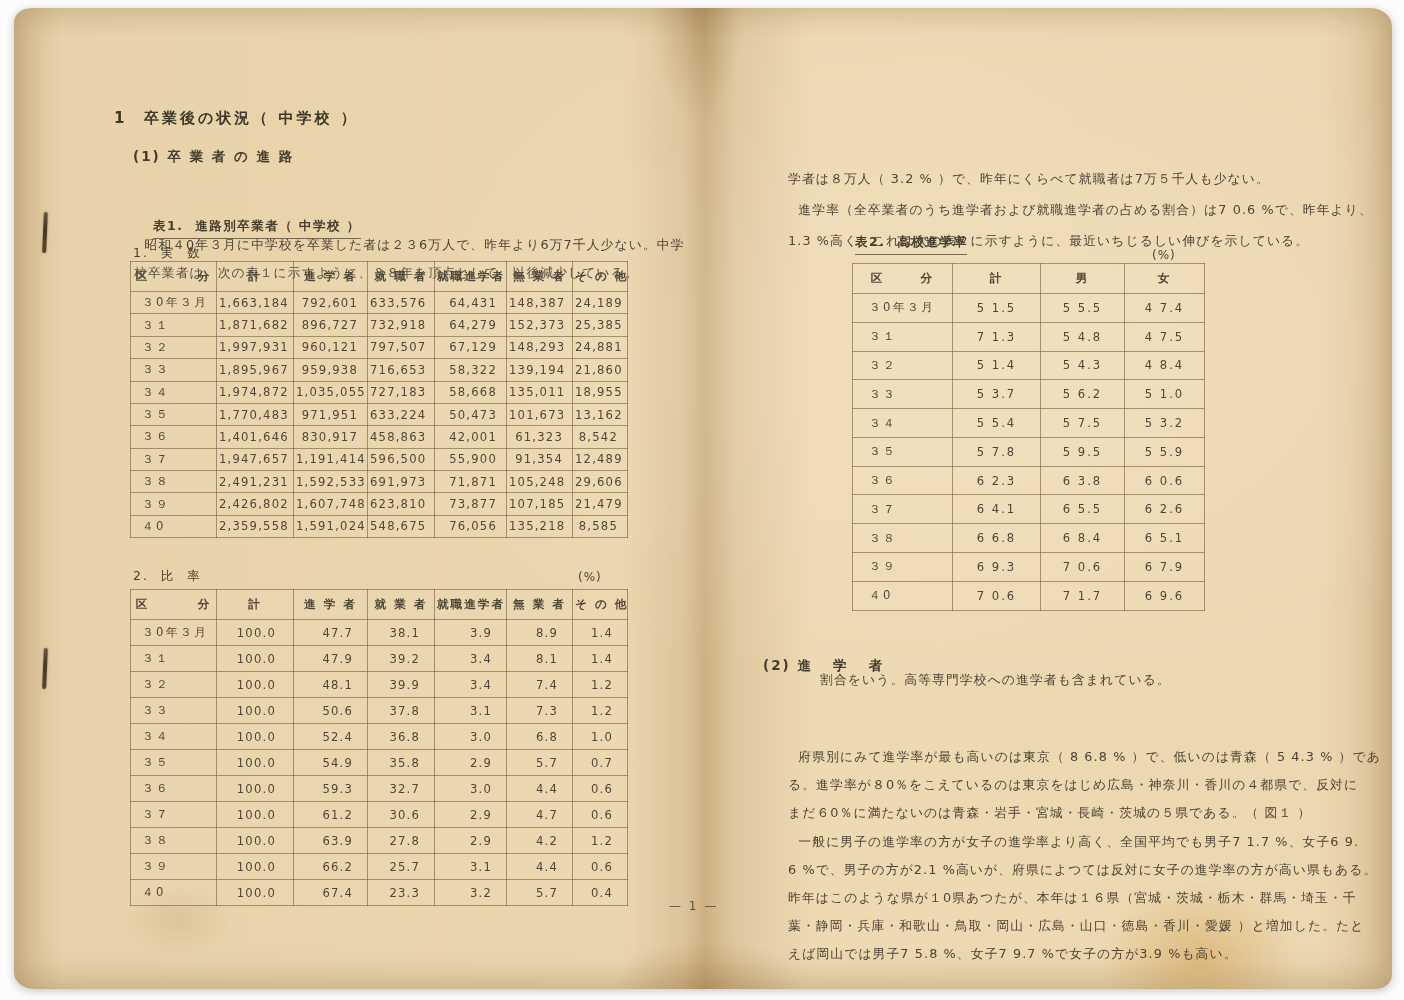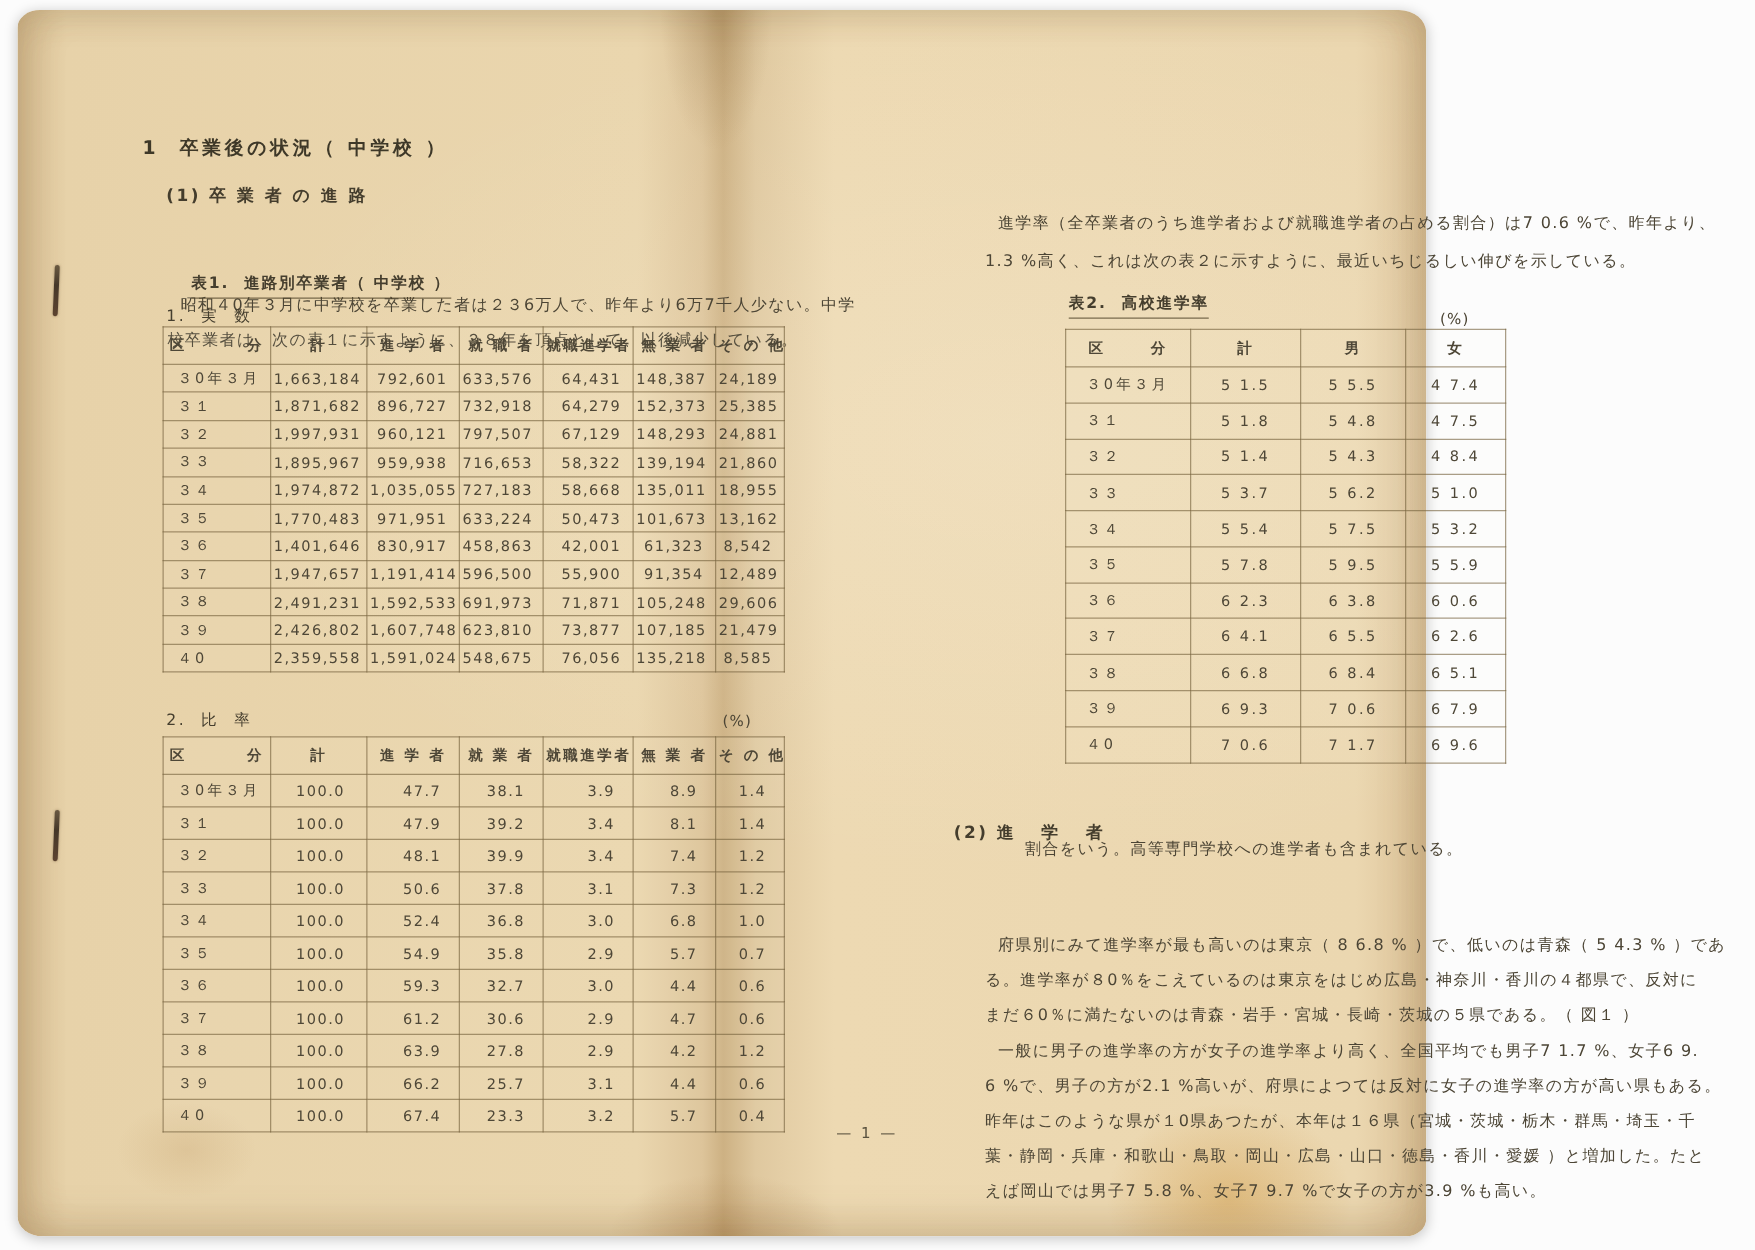--- a/index.html
+++ b/index.html
@@ -2,21 +2,21 @@
 <html><head>
 <meta charset="utf-8">
 <style>
   html,body{margin:0;padding:0;}
   body{
     width:1404px;height:1000px;position:relative;overflow:hidden;
     background:#fcfcfc;
     font-family:"DejaVu Sans",sans-serif;
   }
   .paper{
-    position:absolute;left:14px;top:8px;width:1127px;height:981px;
+    position:absolute;left:14px;top:8px;width:1378px;height:981px;
     border-radius:18px 22px 16px 20px / 14px 18px 14px 16px;
     background:
       radial-gradient(140px 110px at 86% 97%, rgba(201,139,44,.38), rgba(201,139,44,0) 70%),
       radial-gradient(80px 55px at 12% 93%, rgba(160,110,50,.14), rgba(160,110,50,0) 70%),
       radial-gradient(130px 70px at 50.3% 100%, rgba(150,100,45,.25), rgba(150,100,45,0) 72%),
       radial-gradient(60px 150px at 49.6% 0%, rgba(120,85,40,.26), rgba(120,85,40,0) 75%),
       radial-gradient(900px 500px at 70% 35%, rgba(255,250,238,.18), rgba(255,250,238,0) 70%),
       linear-gradient(90deg,#d8bf94 0%,#e7d2a9 3.5%,#ead6ae 44%,#ddc49a 48.6%,#cdb183 50.1%,#dfc89f 52.4%,#edd9b2 58%,#ebd7b0 95%,#dcc298 100%);
     box-shadow:0 2px 10px rgba(0,0,0,.22),
       inset 0 -14px 30px rgba(125,95,50,.14),
@@ -162,41 +162,41 @@
         </tr><tr>
           <td class="c0">４0</td><td class="c1">100.0</td><td class="c2">67.4</td><td class="c3">23.3</td><td class="c4">3.2</td><td class="c5">5.7</td><td class="c6">0.4</td>
         </tr></tbody>
     </table>
   </div>
 
   <div>
 
     <div class="el para lh31" style="left:774px;top:98px;">
       
-    <div class="line">  進学率（全卒業者のうち進学者および就職進学者の占める割合）は7 0.6 %で、昨年より、</div><div class="line">1.3 %高く、これは次の表２に示すように、最近いちじるしい伸びを示している。</div></div>
+    <div class="line">学者は８万人（ 3.2 % ）で、昨年にくらべて就職者は7万５千人も少ない。</div><div class="line">  進学率（全卒業者のうち進学者および就職進学者の占める割合）は7 0.6 %で、昨年より、</div><div class="line">1.3 %高く、これは次の表２に示すように、最近いちじるしい伸びを示している。</div></div>
 
     <div class="el caption" style="left:841px;top:226px;">表2.  高校進学率</div>
 
     <div class="el unit" style="left:1138px;top:240px;">(%)</div>
 
     <table class="t3 el" style="left:838px;top:255px;width:352px;">
       <colgroup>
         <col style="width:100px"><col style="width:88px"><col style="width:84px"><col style="width:80px">
       </colgroup>
       <thead>
         
       <tr>
           <th class="c0">区      分</th><th class="c1">計</th><th class="c2">男</th><th class="c3">女</th>
         </tr></thead>
       <tbody>
         
       <tr>
           <td class="c0">３0年３月</td><td class="c1">5 1.5</td><td class="c2">5 5.5</td><td class="c3">4 7.4</td>
         </tr><tr>
-          <td class="c0">３１</td><td class="c1">5 1.8</td><td class="c2">5 4.8</td><td class="c3">4 7.5</td>
+          <td class="c0">３１</td><td class="c1">7 1.3</td><td class="c2">5 4.8</td><td class="c3">4 7.5</td>
         </tr><tr>
           <td class="c0">３２</td><td class="c1">5 1.4</td><td class="c2">5 4.3</td><td class="c3">4 8.4</td>
         </tr><tr>
           <td class="c0">３３</td><td class="c1">5 3.7</td><td class="c2">5 6.2</td><td class="c3">5 1.0</td>
         </tr><tr>
           <td class="c0">３４</td><td class="c1">5 5.4</td><td class="c2">5 7.5</td><td class="c3">5 3.2</td>
         </tr><tr>
           <td class="c0">３５</td><td class="c1">5 7.8</td><td class="c2">5 9.5</td><td class="c3">5 5.9</td>
         </tr><tr>
           <td class="c0">３６</td><td class="c1">6 2.3</td><td class="c2">6 3.8</td><td class="c3">6 0.6</td>

